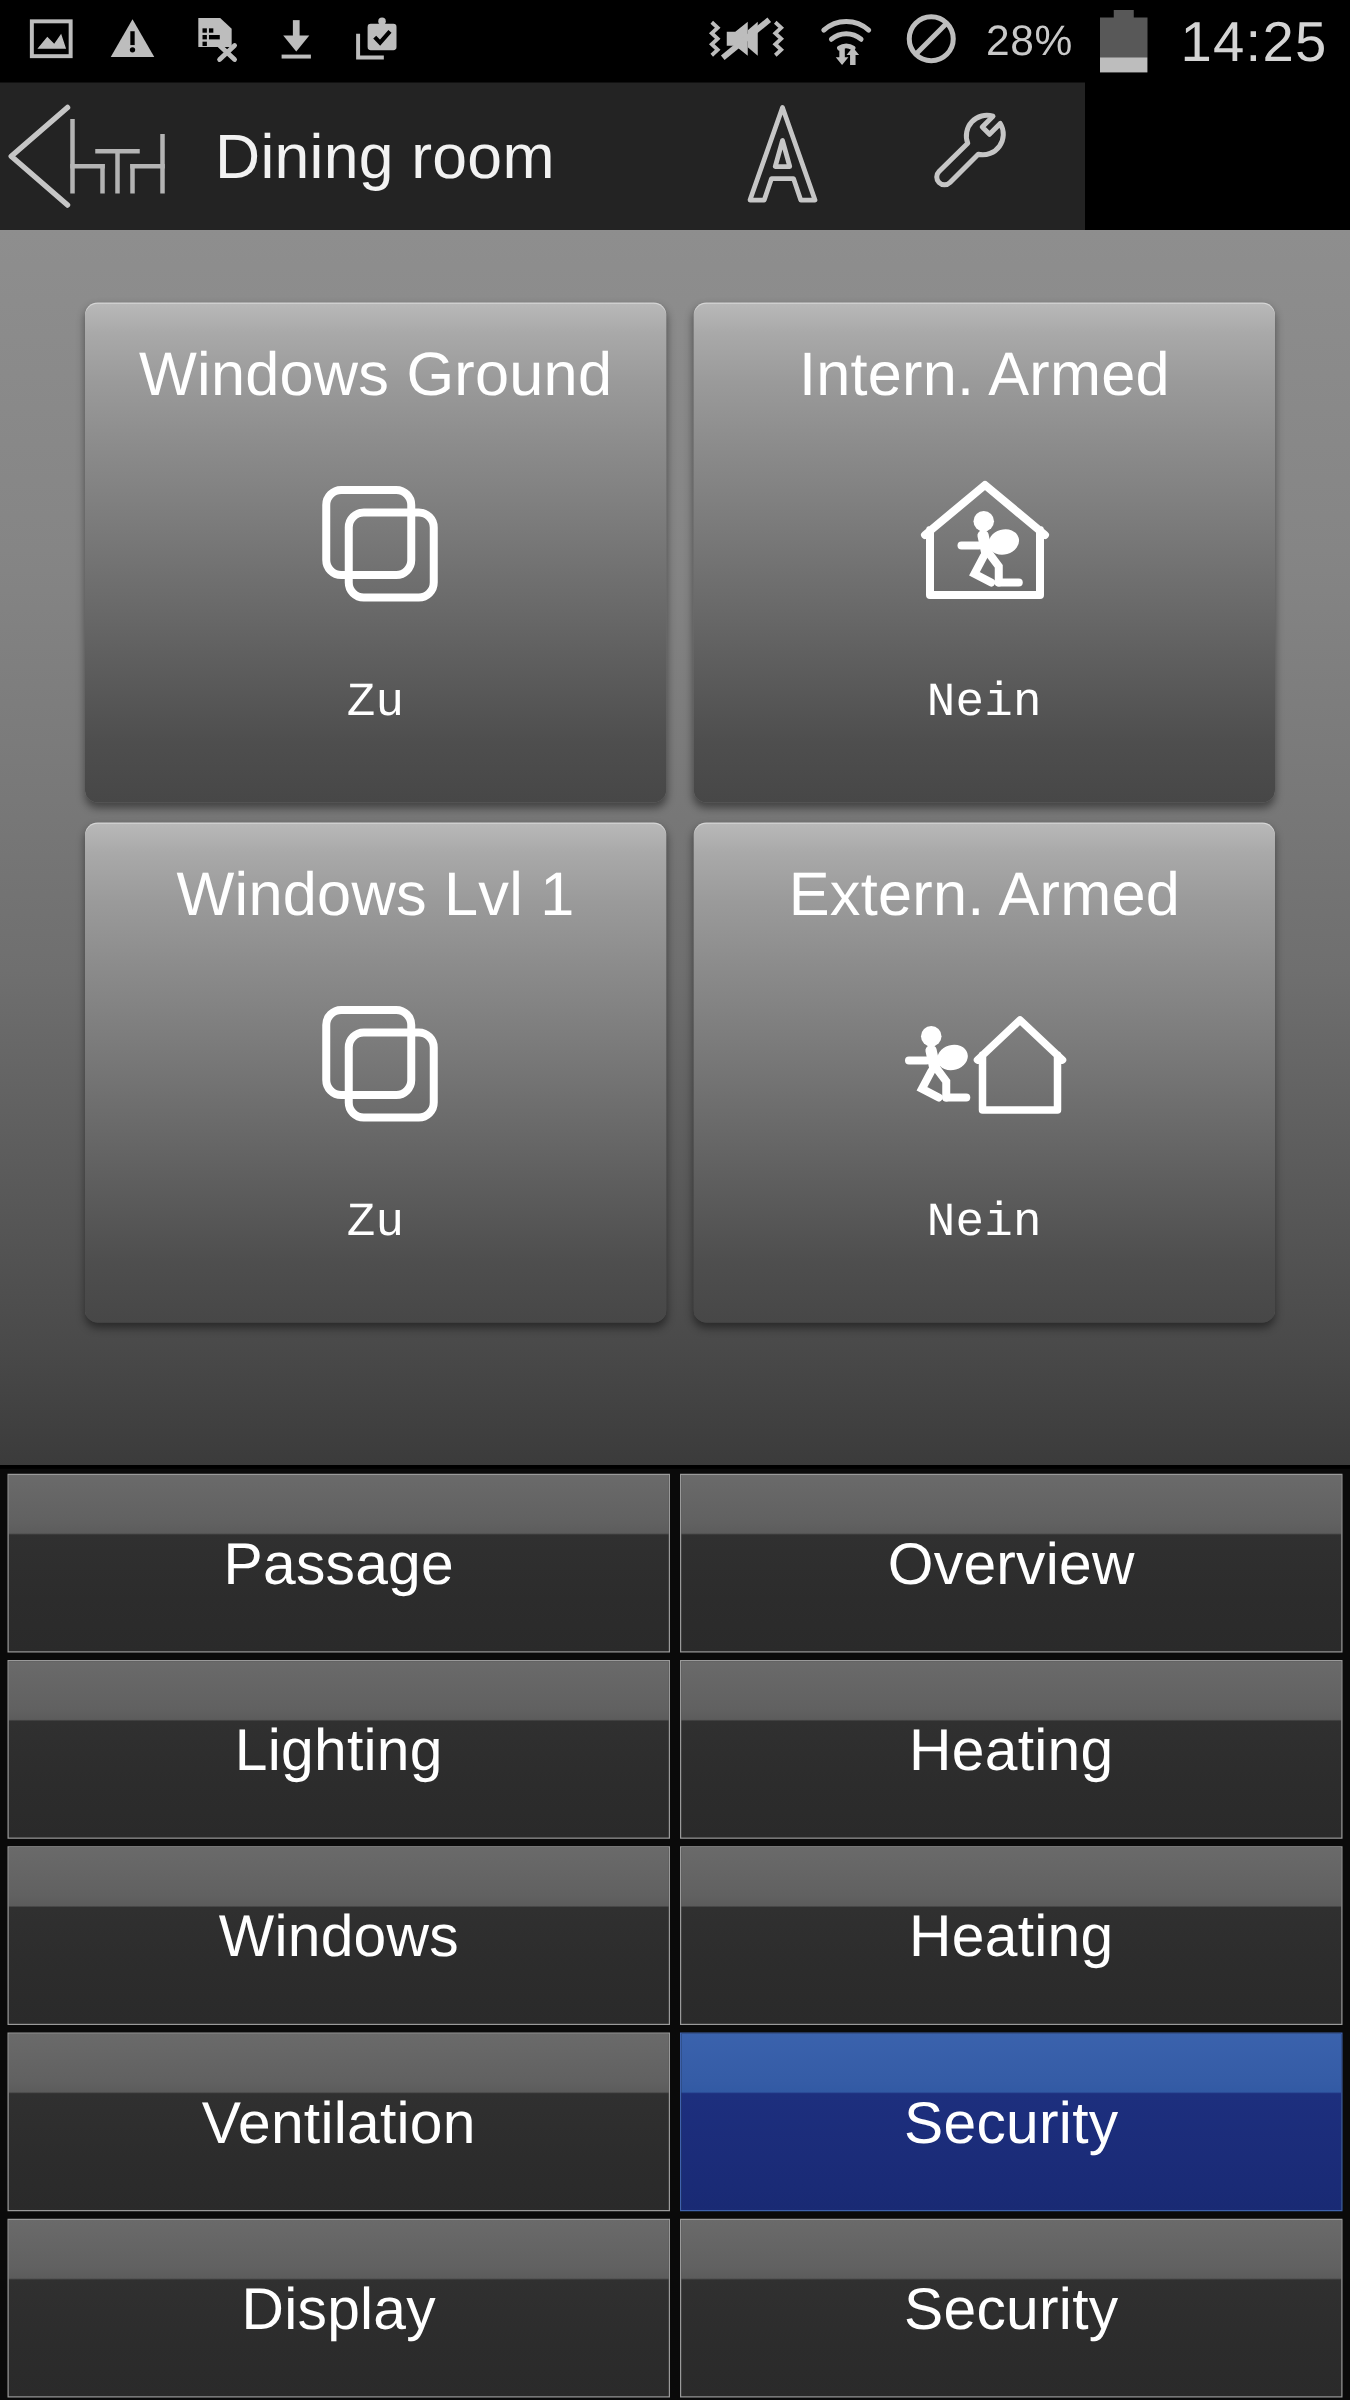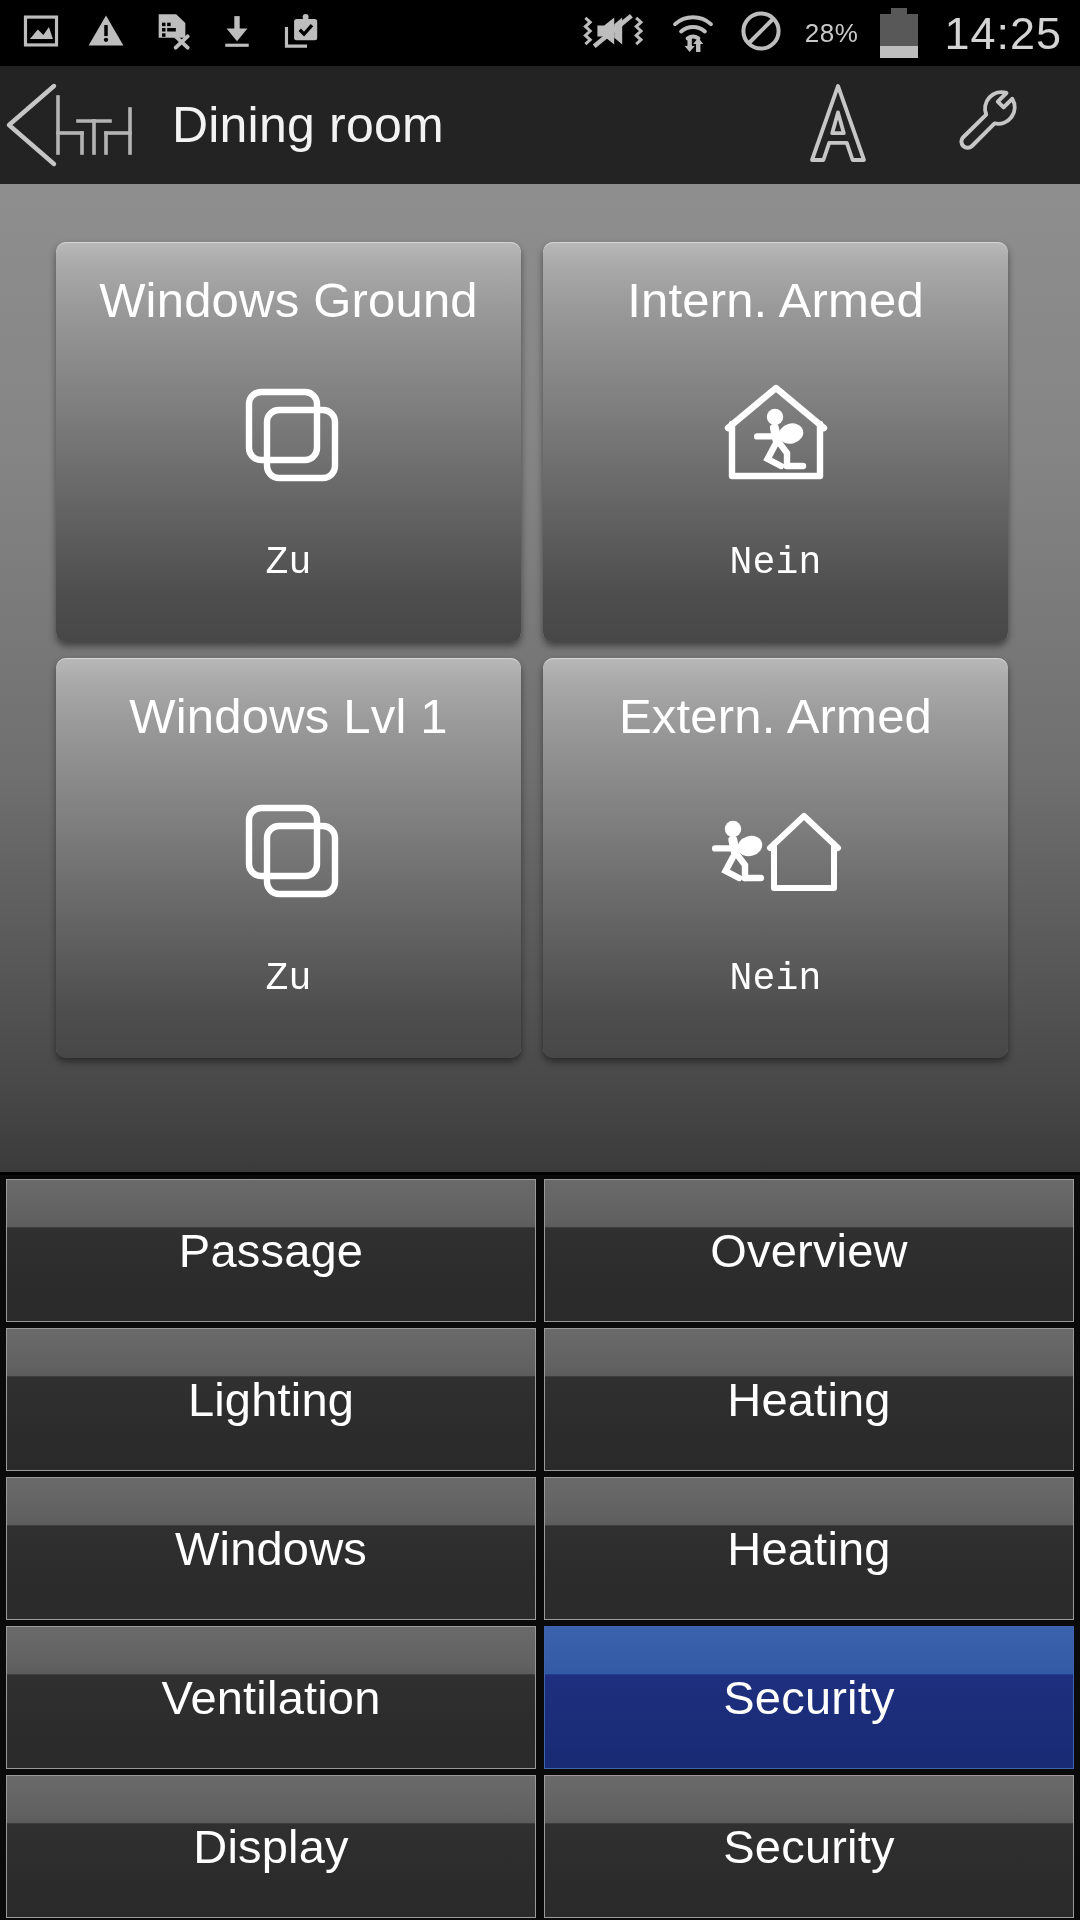--- a/index.html
+++ b/index.html
@@ -12,34 +12,34 @@
 
   
   .statusbar{
     position:absolute;left:0;top:0;width:1080px;height:66px;
     background:#000;display:flex;align-items:center;
   }
   .sb-left{display:flex;align-items:center;gap:26px;padding-left:22px;}
   .sb-right{margin-left:auto;display:flex;align-items:center;gap:22px;padding-right:14px;}
   .sb-ico{display:block;}
   .sb-pct{
-    color:#c8c8c8;font-size:26px;letter-spacing:0.5px;line-height:1;
+    color:#c8c8c8;font-size:34px;letter-spacing:0.5px;line-height:1;
   }
   .sb-clock{
     color:#d4d4d4;font-size:45px;line-height:1;letter-spacing:1px;
     padding-left:4px;padding-right:4px;
   }
   .batt{position:relative;width:38px;height:50px;}
   .batt-cap{position:absolute;left:11px;top:0;width:16px;height:7px;background:#585858;}
   .batt-body{position:absolute;left:0;top:6px;width:38px;height:44px;background:#585858;overflow:hidden;}
   .batt-fill{position:absolute;left:0;bottom:0;width:100%;height:28%;background:#bdbdbd;}
 
   
   .titlebar{
-    position:absolute;left:0;top:66px;width:1080px;height:118px;
+    position:absolute;left:0;top:66px;width:868px;height:118px;
     background:#232323;display:flex;align-items:center;
     border-bottom:1px solid #000;
   }
   .tb-back{
     width:54px;height:86px;margin-left:4px;flex:none;
     display:flex;align-items:center;justify-content:center;
   }
   .tb-logo{width:100px;height:72px;flex:none;margin-left:-8px;}
   .tb-title{
     color:#f2f2f2;font-size:50px;margin-left:22px;
@@ -48,21 +48,21 @@
   .tb-actions{margin-left:auto;display:flex;align-items:center;gap:80px;padding-right:55px;}
   .tb-ico{display:block;}
 
   
   .content{
     position:absolute;left:0;top:184px;width:1080px;height:988px;
     background:linear-gradient(180deg,#8e8e8e 0%,#858585 26%,#6f6f6f 60%,#4a4a4a 90%,#3b3b3b 100%);
     border-bottom:3px solid #000;
   }
   .tilegrid{
-    position:absolute;left:56px;top:58px;width:952px;
+    position:absolute;left:68px;top:58px;width:952px;
     display:flex;flex-wrap:wrap;gap:16px 22px;
   }
   .tile{
     position:relative;width:465px;height:400px;
     border-radius:10px;
     background:linear-gradient(180deg,
       #b9b9b9 0%, #a9a9a9 6%, #9a9a9a 16%, #8a8a8a 30%,
       #757575 50%, #5e5e5e 72%, #4e4e4e 88%, #474747 100%);
     box-shadow:0 4px 7px rgba(0,0,0,0.45), inset 0 1px 0 rgba(255,255,255,0.42);
     display:flex;flex-direction:column;align-items:center;

